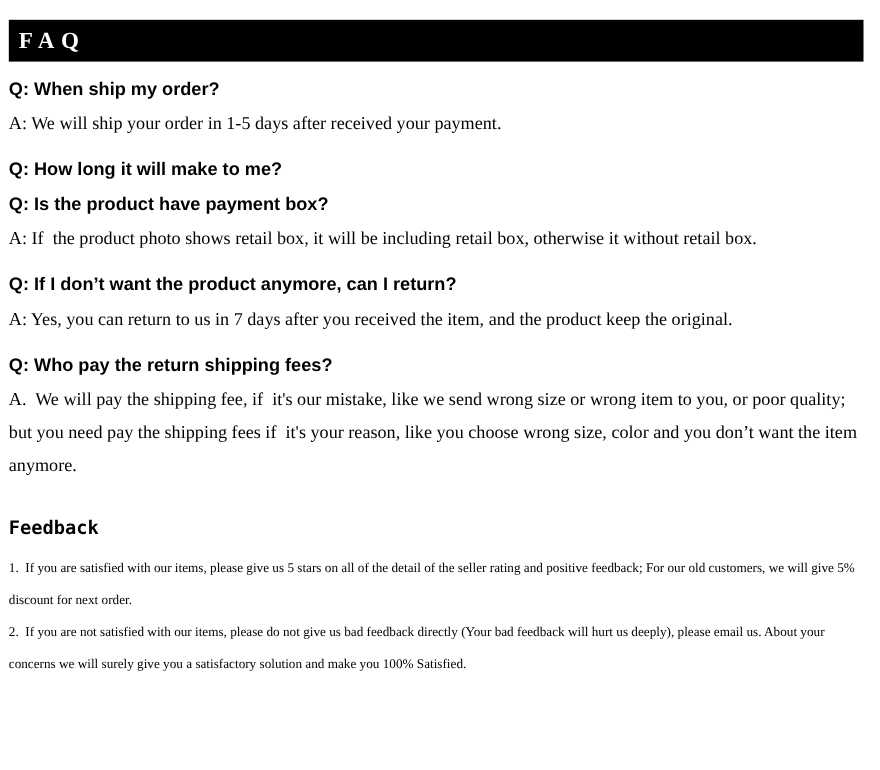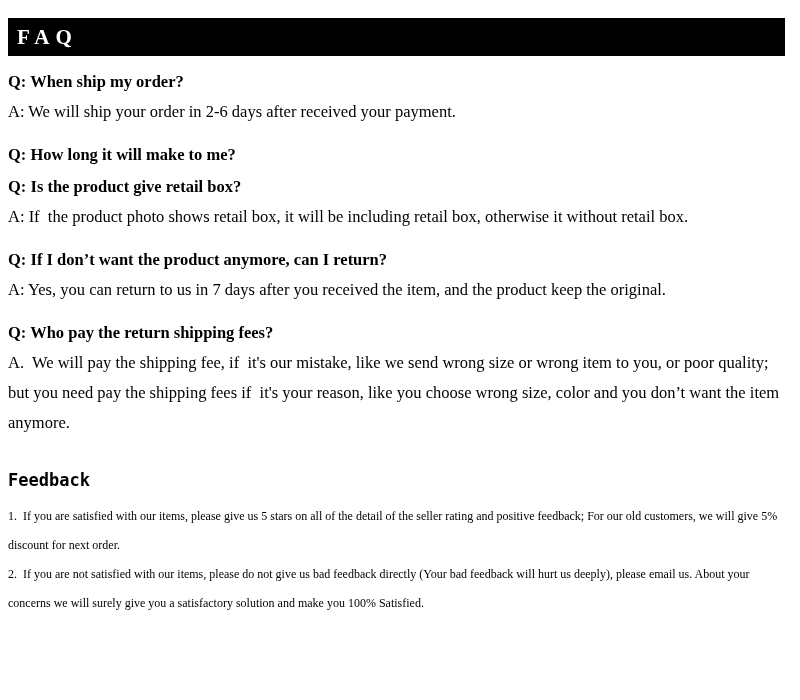--- a/index.html
+++ b/index.html
@@ -48,21 +48,21 @@
     position: absolute;
     left: 8px;
     top: 66px;
     width: 784px;
   }
 
   .qa-block {
     margin-bottom: 1px;
   }
   .q-line {
-    font-family: Liberation Serif, serif;
+    font-family: Liberation Sans, sans-serif;
     font-weight: bold;
     font-size: 16.5px;
     line-height: 31px;
     margin: 0;
     white-space: pre-wrap;
   }
   .a-line {
     font-family: "Liberation Serif", "DejaVu Serif", serif;
     font-weight: normal;
     font-size: 16.5px;
@@ -98,29 +98,29 @@
 <div class="page">
 
   <div class="title-bar">
     <span class="title-text">FAQ</span>
   </div>
 
   <div class="content">
 
     <div class="qa-block">
       <p class="q-line">Q: When ship my order?</p>
-      <p class="a-line">A: We will ship your order in 2-6 days after received your payment.</p>
+      <p class="a-line">A: We will ship your order in 1-5 days after received your payment.</p>
     </div>
 
     <div class="qa-block">
       <p class="q-line">Q: How long it will make to me?</p>
     </div>
 
     <div class="qa-block">
-      <p class="q-line">Q: Is the product give retail box?</p>
+      <p class="q-line">Q: Is the product have payment box?</p>
       <p class="a-line">A: If  the product photo shows retail box, it will be including retail box, otherwise it without retail box.</p>
     </div>
 
     <div class="qa-block">
       <p class="q-line">Q: If I don’t want the product anymore, can I return?</p>
       <p class="a-line">A: Yes, you can return to us in 7 days after you received the item, and the product keep the original.</p>
     </div>
 
     <div class="qa-block">
       <p class="q-line">Q: Who pay the return shipping fees?</p>

